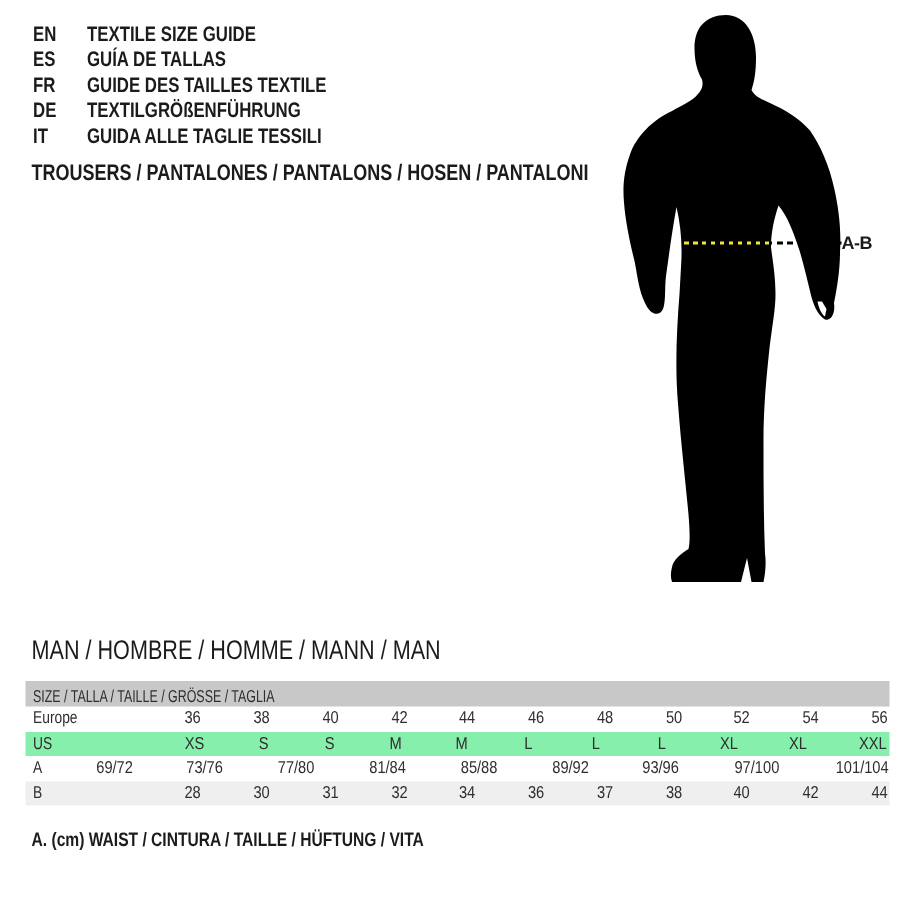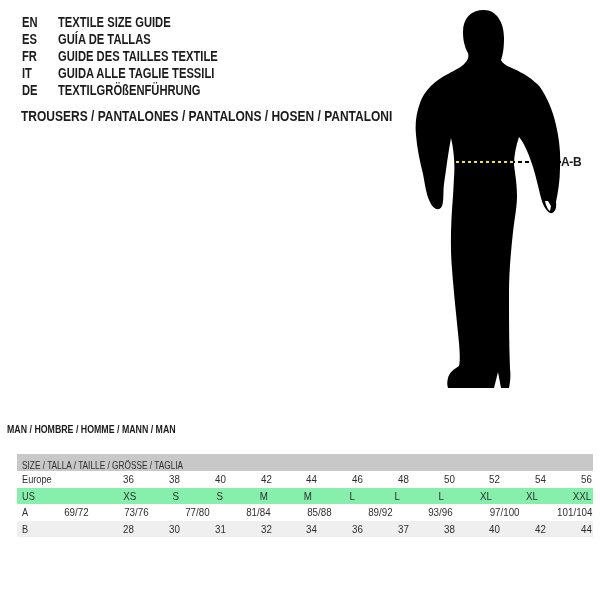--- a/index.html
+++ b/index.html
@@ -18,21 +18,21 @@
   .lang-code{width:36px;}
 
   .garment-title{position:absolute;left:21px;top:107px;font-weight:bold;font-size:15px;}
 
   
   .silhouette-svg{position:absolute;left:405px;top:5px;z-index:1;}
   .dash-under{position:absolute;left:455px;top:161px;width:106px;height:2px;z-index:0;}
   .dash-over{position:absolute;left:456px;top:161px;width:58px;height:2px;z-index:3;}
   .ab-label{position:absolute;left:561px;top:155px;font-weight:bold;font-size:12px;z-index:3;letter-spacing:-.3px;}
 
-  .section-title{position:absolute;left:7px;top:423px;font-weight:bold;font-size:11px;}
+  .section-title{position:absolute;left:21px;top:423px;font-weight:normal;font-size:18px;}
 
   
   .size-table{position:absolute;left:17px;top:454px;width:576px;}
   .t-header{height:17px;display:flex;align-items:flex-end;font-size:11.5px;color:#2e2e2e;padding-left:5px;box-sizing:border-box;}
   .t-row{display:flex;height:16.5px;align-items:center;font-size:11.5px;color:#2e2e2e;gap:32px;}
   .t-label{width:73px;padding-left:5px;box-sizing:border-box;}
   .t-cell{flex:1;text-align:center;}
 
   .footnotes{position:absolute;left:21px;top:552px;font-weight:bold;font-size:13px;line-height:15.5px;}
 </style>
@@ -48,26 +48,26 @@
       </div>
       <div class="lang-row">
         <span class="lang-code"><span class="cx80">ES</span></span>
         <span><span class="cx80">GUÍA DE TALLAS</span></span>
       </div>
       <div class="lang-row">
         <span class="lang-code"><span class="cx80">FR</span></span>
         <span><span class="cx80">GUIDE DES TAILLES TEXTILE</span></span>
       </div>
       <div class="lang-row">
+        <span class="lang-code"><span class="cx80">DE</span></span>
+        <span><span class="cx80">TEXTILGRÖßENFÜHRUNG</span></span>
+      </div>
+      <div class="lang-row">
         <span class="lang-code"><span class="cx80">IT</span></span>
         <span><span class="cx80">GUIDA ALLE TAGLIE TESSILI</span></span>
-      </div>
-      <div class="lang-row">
-        <span class="lang-code"><span class="cx80">DE</span></span>
-        <span><span class="cx80">TEXTILGRÖßENFÜHRUNG</span></span>
       </div>
     </div>
 
   <div class="garment-title">
     <span class="cx80">TROUSERS / PANTALONES / PANTALONS / HOSEN / PANTALONI</span>
   </div>
 
   <div class="dash-under" style="background: repeating-linear-gradient(90deg, rgb(0, 0, 0) 0px, rgb(0, 0, 0) 4px, transparent 4px, transparent 7px);"></div>
 
   <svg class="silhouette-svg" width="165" height="395" viewBox="0 0 165 395" aria-hidden="true">
@@ -181,15 +181,16 @@
           <div class="t-cell"><span class="cx85c">37</span></div>
           <div class="t-cell"><span class="cx85c">38</span></div>
           <div class="t-cell"><span class="cx85c">40</span></div>
           <div class="t-cell"><span class="cx85c">42</span></div>
           <div class="t-cell"><span class="cx85c">44</span></div>
         </div>
       </div>
   </div>
 
   <div class="footnotes">
+    <div><span class="cx80">A. (cm) WAIST / CINTURA / TAILLE / HÜFTUNG / VITA</span></div>
   </div>
 
 </div>
 
 </body></html>

